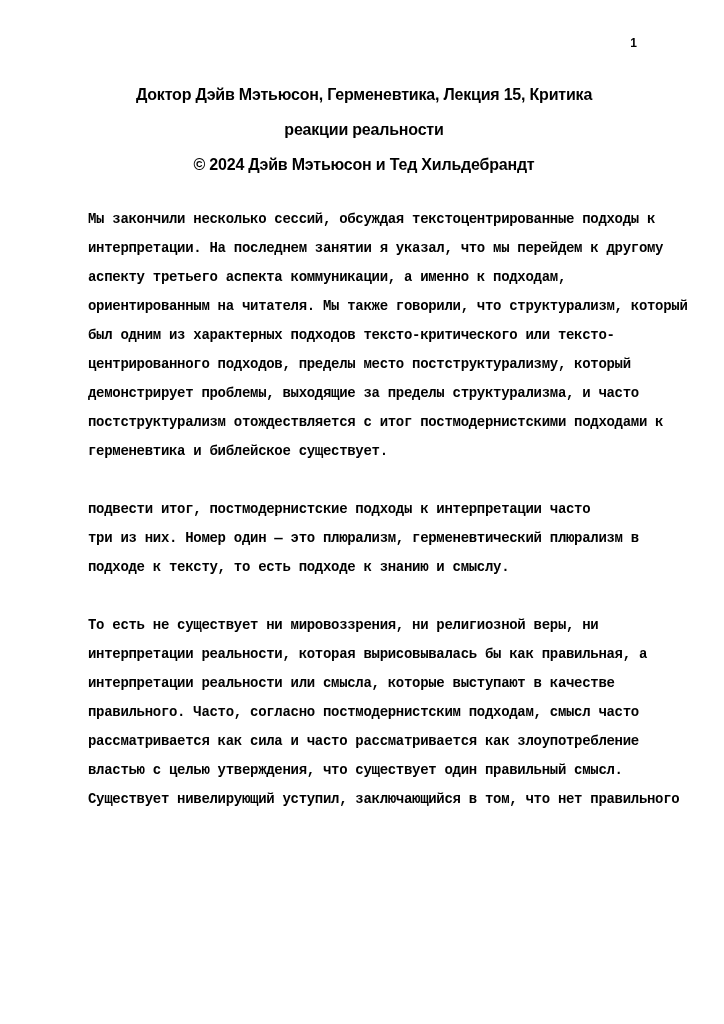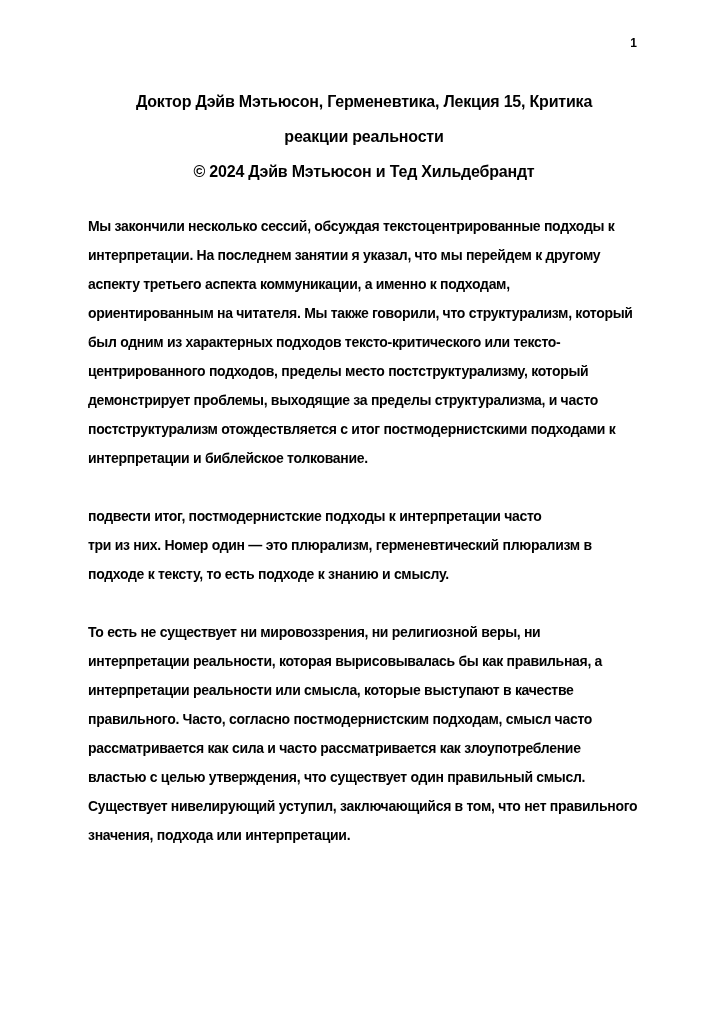--- a/index.html
+++ b/index.html
@@ -14,21 +14,21 @@
   }
   .page-number {
     position: absolute;
     top: 36px;
     right: 87px;
     font-size: 12px;
     font-weight: 700;
   }
   .content {
     position: absolute;
-    top: 84px;
+    top: 77px;
     left: 88px;
     width: 552px;
   }
   .title-block {
     text-align: center;
     font-weight: 700;
     font-size: 16px;
     letter-spacing: -0.2px;
   }
   .title-line {
@@ -41,20 +41,21 @@
     font-size: 14px;
     letter-spacing: -0.3px;
   }
   .para {
     margin: 0 0 29px 0;
     padding: 0;
   }
   .line {
     line-height: 29px;
     white-space: nowrap;
+    font-family: Liberation Mono, monospace;
   }
 </style>
 </head>
 <body>
 
 <div class="page-number">1</div>
 
 <div class="content">
 
   <header class="title-block">
@@ -67,35 +68,34 @@
 
     <div class="para">
       <div class="line">Мы закончили несколько сессий, обсуждая текстоцентрированные подходы к</div>
       <div class="line">интерпретации. На последнем занятии я указал, что мы перейдем к другому</div>
       <div class="line">аспекту третьего аспекта коммуникации, а именно к подходам,</div>
       <div class="line">ориентированным на читателя. Мы также говорили, что структурализм, который</div>
       <div class="line">был одним из характерных подходов тексто-критического или тексто-</div>
       <div class="line">центрированного подходов, пределы место постструктурализму, который</div>
       <div class="line">демонстрирует проблемы, выходящие за пределы структурализма, и часто</div>
       <div class="line">постструктурализм отождествляется с итог постмодернистскими подходами к</div>
-      <div class="line">интерпретации и библейское толкование.</div>
+      <div class="line">герменевтика и библейское существует.</div>
     </div>
 
     <div class="para">
       <div class="line">подвести итог, постмодернистские подходы к интерпретации часто</div>
       <div class="line">три из них. Номер один — это плюрализм, герменевтический плюрализм в</div>
       <div class="line">подходе к тексту, то есть подходе к знанию и смыслу.</div>
     </div>
 
     <div class="para">
       <div class="line">То есть не существует ни мировоззрения, ни религиозной веры, ни</div>
       <div class="line">интерпретации реальности, которая вырисовывалась бы как правильная, а</div>
       <div class="line">интерпретации реальности или смысла, которые выступают в качестве</div>
       <div class="line">правильного. Часто, согласно постмодернистским подходам, смысл часто</div>
       <div class="line">рассматривается как сила и часто рассматривается как злоупотребление</div>
       <div class="line">властью с целью утверждения, что существует один правильный смысл.</div>
       <div class="line">Существует нивелирующий уступил, заключающийся в том, что нет правильного</div>
-      <div class="line">значения, подхода или интерпретации.</div>
     </div>
 
   </main>
 
 </div>
 
 </body></html>

